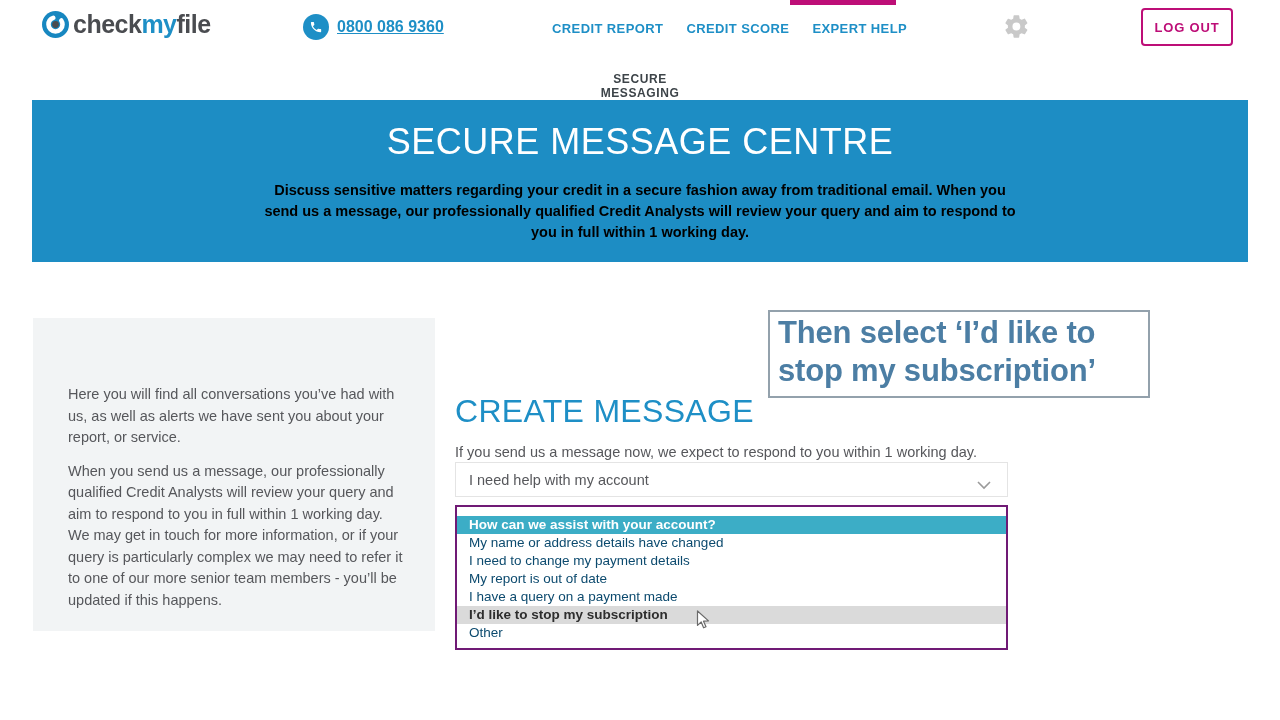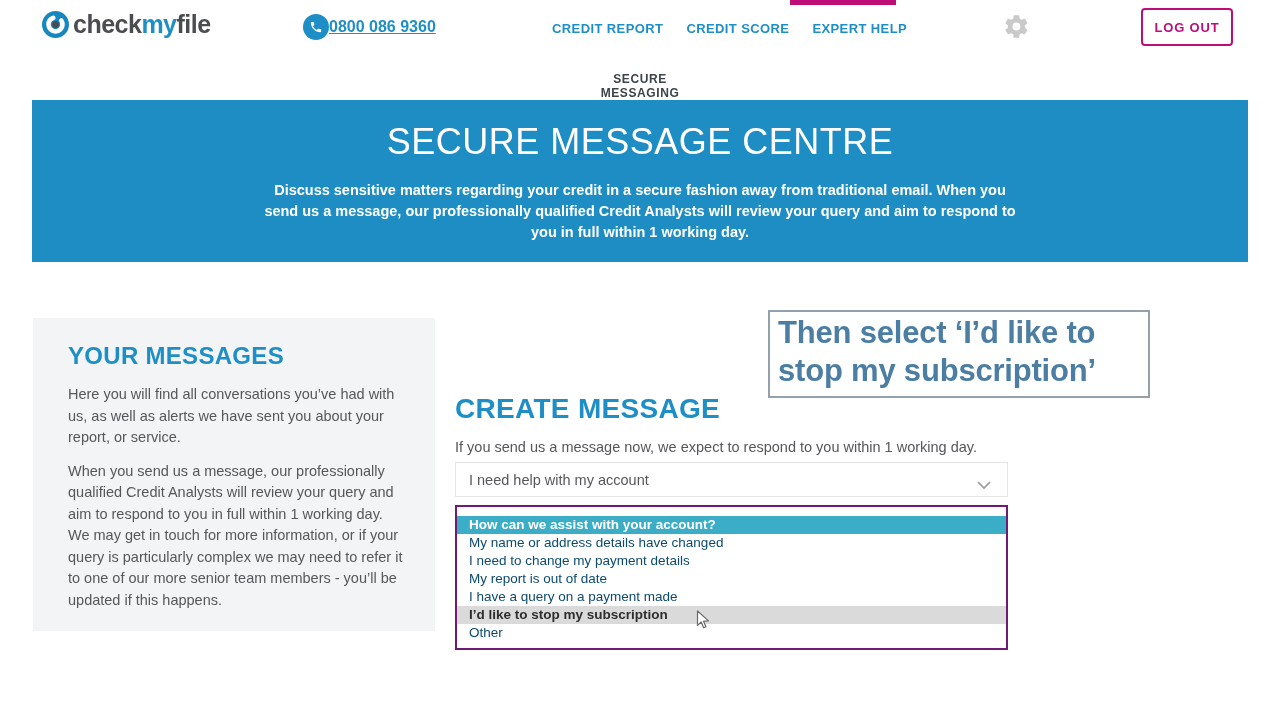--- a/index.html
+++ b/index.html
@@ -4,51 +4,51 @@
 <style>
   * { margin:0; padding:0; box-sizing:border-box; }
   html,body { width:1280px; height:720px; background:#fff; overflow:hidden;
               font-family:"Liberation Sans", sans-serif; }
 
   
   .header { position:absolute; left:0; top:0; width:1280px; height:56px; background:#fff; }
   .logo { position:absolute; left:42px; top:10px; display:flex; align-items:center; gap:4px; cursor:pointer; }
   .logo-text { font-size:25px; font-weight:700; color:#4a4c50; letter-spacing:-0.5px; }
   .logo-text .my { color:#1e8fc6; }
-  .phone { position:absolute; left:303px; top:14px; display:flex; align-items:center; }
+  .phone { position:absolute; left:303px; top:14px; display:flex; align-items:center; gap:8px; }
   .phone-number { font-size:16px; font-weight:700; color:#1e8fc6; text-decoration:underline; }
   .nav { position:absolute; left:552px; top:0; height:56px; display:flex; align-items:center; gap:23px; }
   .nav-item { font-size:13px; font-weight:700; color:#1e8fc6; letter-spacing:0.4px; cursor:pointer; white-space:nowrap; }
   .active-bar { position:absolute; left:790px; top:0; width:106px; height:5px; background:#bd0e77; }
   .gear { position:absolute; left:1003px; top:13px; width:27px; height:27px; cursor:pointer; }
   .logout { position:absolute; left:1141px; top:8px; width:92px; height:38px;
             border:2.5px solid #bd0e77; border-radius:4px; background:#fff;
             color:#bd0e77; font-size:13px; font-weight:700; letter-spacing:0.8px;
             font-family:"Liberation Sans", sans-serif; cursor:pointer; }
 
   
   .tab { position:absolute; left:572px; top:72px; width:136px; text-align:center; cursor:pointer; }
   .tab-label { font-size:12px; font-weight:700; color:#3d4449; letter-spacing:0.6px; }
   .tab-underline { margin-top:9px; height:5px; background:#3d444a; }
 
   
   .banner { position:absolute; left:32px; top:100px; width:1216px; height:162px; background:#1d8dc4; }
   .banner h1 { margin-top:21px; text-align:center; color:#fff; font-size:36px; font-weight:400; letter-spacing:0.5px; }
-  .banner p { margin:17px auto 0; width:760px; text-align:center; color:#ffffff;
+  .banner p { margin:17px auto 0; width:760px; text-align:center; color:#000000;
               font-size:14.5px; font-weight:600; line-height:21px; }
 
   
   .panel { position:absolute; left:33px; top:318px; width:402px; height:313px; background:#f2f4f5; }
   .panel h2 { position:absolute; left:35px; top:24px; color:#1e8fc6; font-size:24px; font-weight:700; letter-spacing:0.3px; }
   .panel .copy { position:absolute; left:35px; top:66px; width:338px; }
   .panel p { color:#56575b; font-size:14.5px; line-height:21.5px; margin-bottom:12px; }
 
   
   .create { position:absolute; left:455px; top:393px; width:553px; }
-  .create h2 { color:#1e8fc6; font-size:28px; font-weight:700; letter-spacing:0.3px; }
+  .create h2 { color:#1e8fc6; font-size:32px; font-weight:400; letter-spacing:0.3px; }
   .create .intro { margin-top:14px; color:#56575b; font-size:14.5px; }
   .select { position:absolute; left:0; top:69px; width:553px; height:35px;
             border:1px solid #e4e4e4; background:#fff; cursor:pointer; }
   .select-value { position:absolute; left:13px; top:0; line-height:34px; color:#56575b; font-size:14.5px; }
   .select-chevron { position:absolute; right:16px; top:13px; }
 
   .dropdown { position:absolute; left:455px; top:505px; width:553px;
               background:#fff; border:2px solid #701a75; padding:9px 0 6px; }
   .opt { height:18px; line-height:18px; padding:0 12px; font-size:13.5px; color:#0c4a6e;
          white-space:nowrap; cursor:pointer; }
@@ -108,21 +108,20 @@
   <div class="tab-label">SECURE MESSAGING</div>
   <div class="tab-underline"></div>
 </div>
 
 <div class="banner">
   <h1>SECURE MESSAGE CENTRE</h1>
   <p>Discuss sensitive matters regarding your credit in a secure fashion away from traditional email. When you send us a message, our professionally qualified Credit Analysts will review your query and aim to respond to you in full within 1 working day.</p>
 </div>
 
 <div class="panel">
-  <h2>YOUR MESSAGES</h2>
   <div class="copy">
     <p>Here you will find all conversations you’ve had with us, as well as alerts we have sent you about your report, or service.</p>
     <p>When you send us a message, our professionally qualified Credit Analysts will review your query and aim to respond to you in full within 1 working day. We may get in touch for more information, or if your query is particularly complex we may need to refer it to one of our more senior team members - you’ll be updated if this happens.</p>
   </div>
 </div>
 
 <div class="create">
   <h2>CREATE MESSAGE</h2>
   <p class="intro">If you send us a message now, we expect to respond to you within 1 working day.</p>
   <div class="select">

